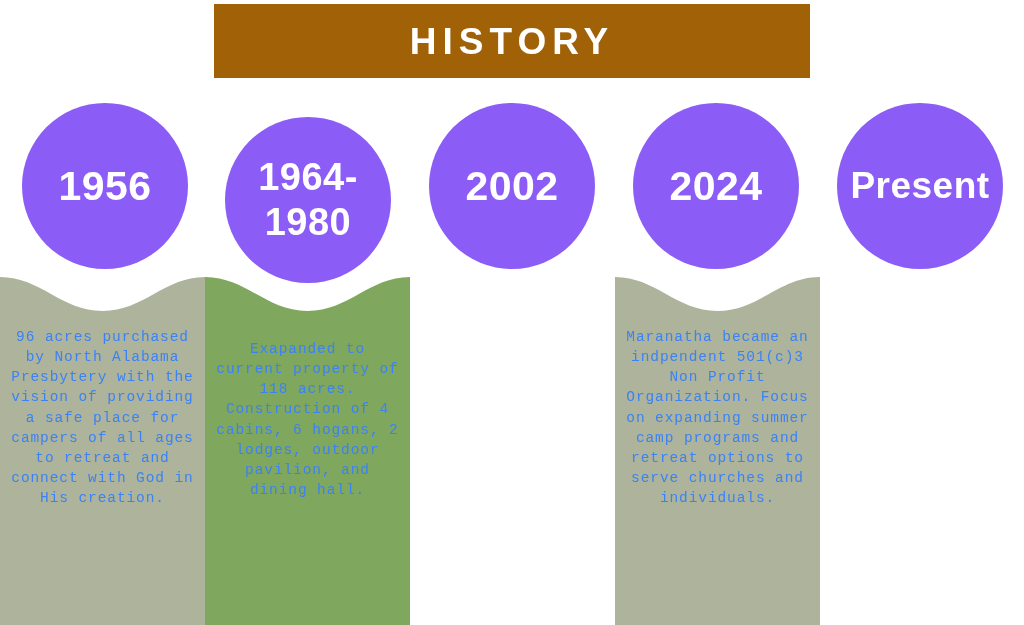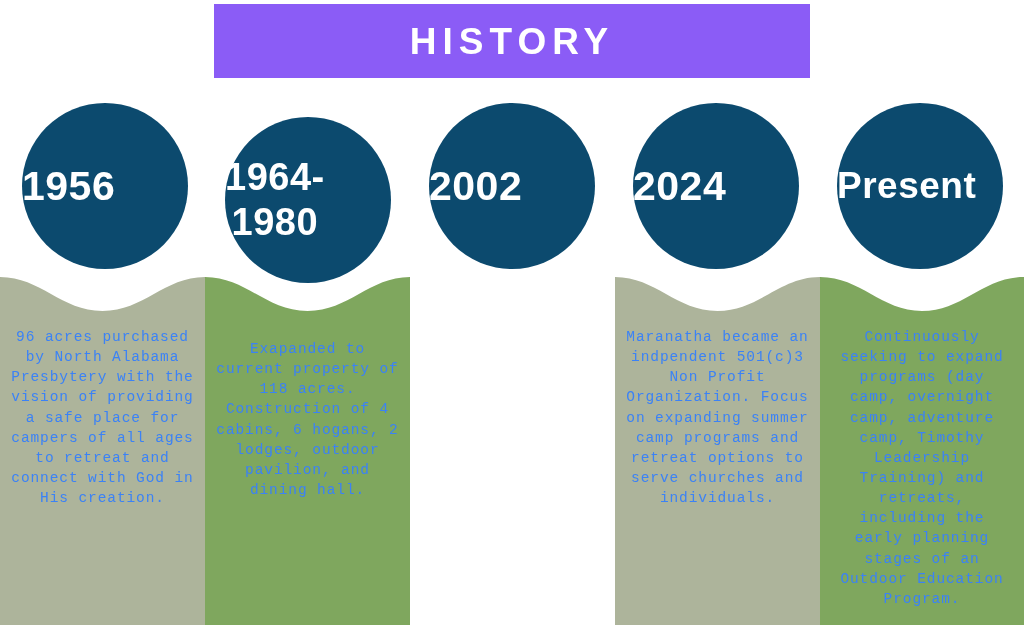--- a/index.html
+++ b/index.html
@@ -20,21 +20,21 @@
     overflow: hidden;
   }
 
   
   #header-banner {
     position: absolute;
     left: 214px;
     top: 4px;
     width: 596px;
     height: 74px;
-    background: #8b5cf6;
+    background: #a16207;
     display: flex;
     align-items: center;
     justify-content: center;
   }
   #header-title {
     color: #ffffff;
     font-size: 37px;
     font-weight: bold;
     letter-spacing: 6px;
     line-height: 1;
@@ -67,24 +67,24 @@
     padding: 0 11px;
     font-family: Liberation Mono, monospace;
   }
 
   
   .circle {
     position: absolute;
     width: 166px;
     height: 166px;
     border-radius: 50%;
-    background: #0c4a6e;
+    background: #8b5cf6;
     display: flex;
     align-items: center;
-    justify-content: flex-start;
+    justify-content: center;
   }
   .circle-label {
     color: #ffffff;
     font-size: 41px;
     font-weight: bold;
     line-height: 1.18;
     text-align: center;
     letter-spacing: 0.5px;
     white-space: pre-line;
     font-family: "Liberation Sans", sans-serif;
@@ -110,26 +110,20 @@
   </div>
 
 
   <div class="column" style="left:615px; width:205px; top:277px;">
     <svg class="column-wave" viewBox="0 0 205 348" preserveAspectRatio="none" width="205" height="348">
       <path d="M0,0 C41,0 61,34 102.5,34 C144,34 164,0 205,0 L205,348 L0,348 Z" fill="#adb49b"></path>
     </svg>
     <div class="column-body" style="top:50px;">Maranatha became an indpendent 501(c)3 Non Profit Organization.  Focus on expanding summer camp programs and retreat options to serve churches and individuals.</div>
   </div>
 
-  <div class="column" style="left:820px; width:204px; top:277px;">
-    <svg class="column-wave" viewBox="0 0 204 348" preserveAspectRatio="none" width="204" height="348">
-      <path d="M0,0 C41,0 61,34 102,34 C143,34 163,0 204,0 L204,348 L0,348 Z" fill="#7fa75e"></path>
-    </svg>
-    <div class="column-body" style="top:50px;">Continuously seeking to expand programs (day camp, overnight camp, adventure camp, Timothy Leadership Training) and retreats, including the early planning stages of an Outdoor Education Program.</div>
-  </div>
 
   <div id="header-banner">
     <div id="header-title">HISTORY</div>
   </div>
 
   <div class="circle" style="left:22px; top:103px;">
     <span class="circle-label">1956</span>
   </div>
 
   <div class="circle" style="left:225px; top:117px;">

